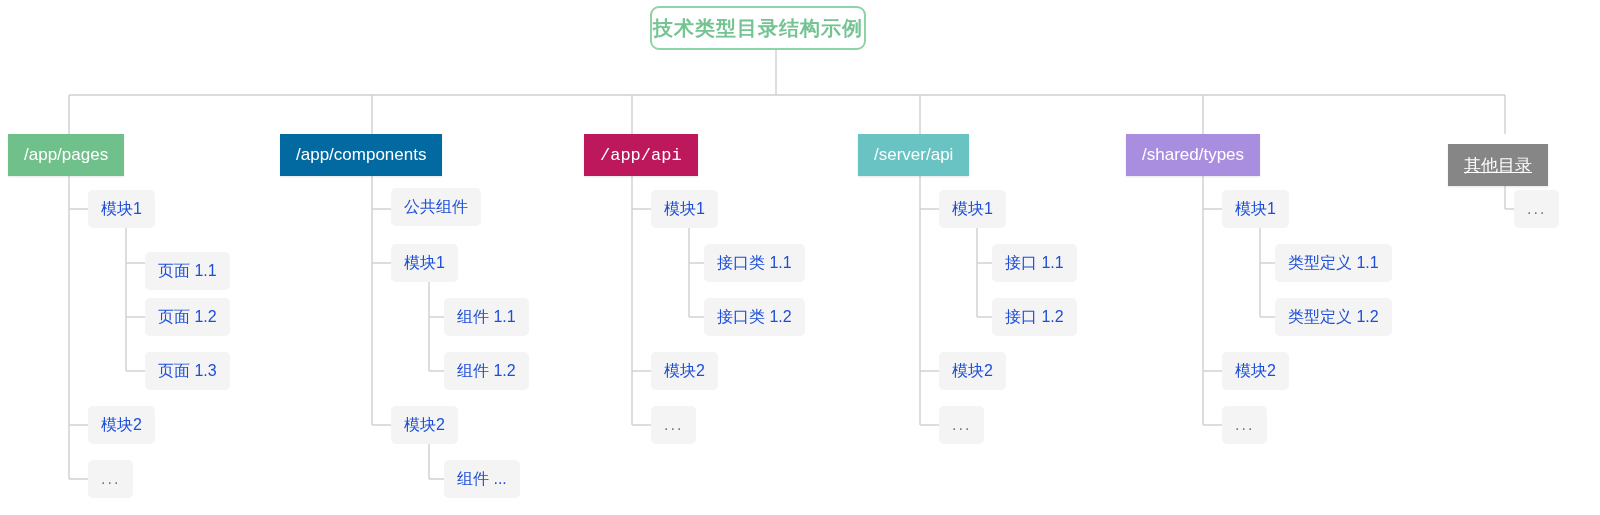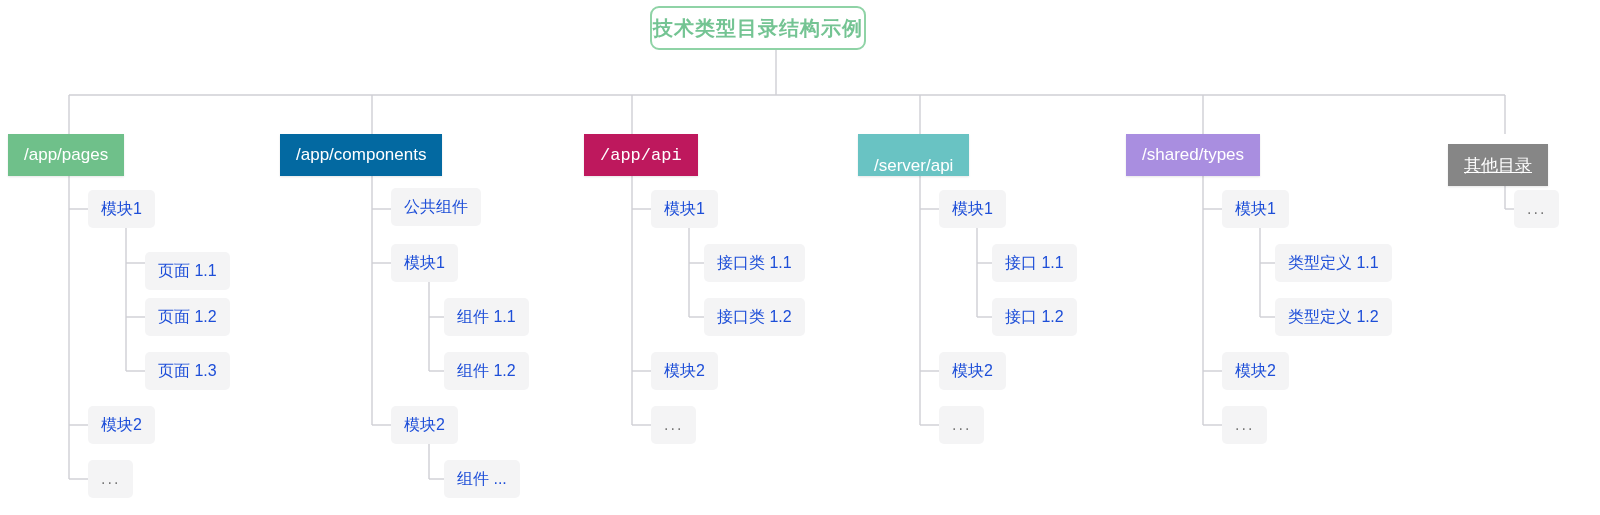--- a/index.html
+++ b/index.html
@@ -139,21 +139,21 @@
 <div id="cats">
     <div class="cat" style="left: 8px; top: 134px; background: rgb(111, 192, 138);">
       <span>/app/pages</span>
     </div>
     <div class="cat" style="left: 280px; top: 134px; background: #0369a1;">
       <span>/app/components</span>
     </div>
     <div class="cat" style="left: 584px; top: 134px; background: #be185d; font-family: Liberation Mono, monospace;">
       <span>/app/api</span>
     </div>
-    <div class="cat" style="left: 858px; top: 134px; background: rgb(105, 195, 195); align-items: flex-end;">
+    <div class="cat" style="left: 858px; top: 134px; background: rgb(105, 195, 195);">
       <span>/server/api</span>
     </div>
     <div class="cat" style="left: 1126px; top: 134px; background: rgb(169, 142, 224);">
       <span>/shared/types</span>
     </div>
     <div class="cat" style="left: 1448px; top: 144px; background: rgb(134, 134, 134); text-decoration: underline;">
       <span>其他目录</span>
     </div>
   </div>
 <div id="nodes">

